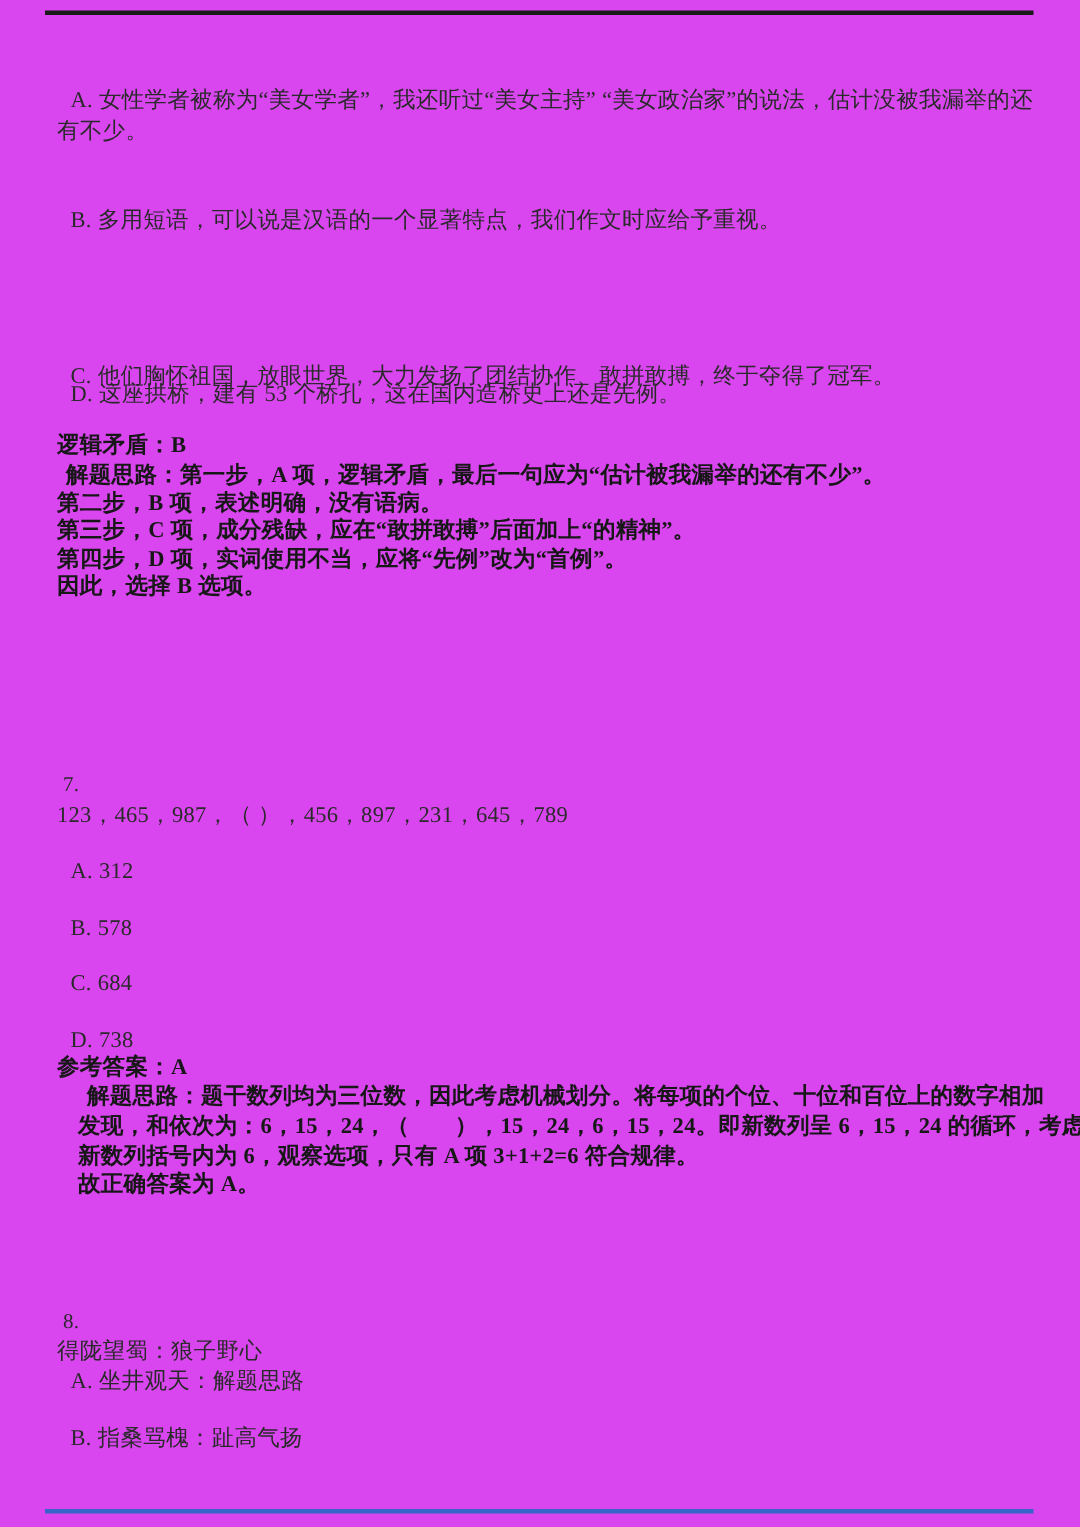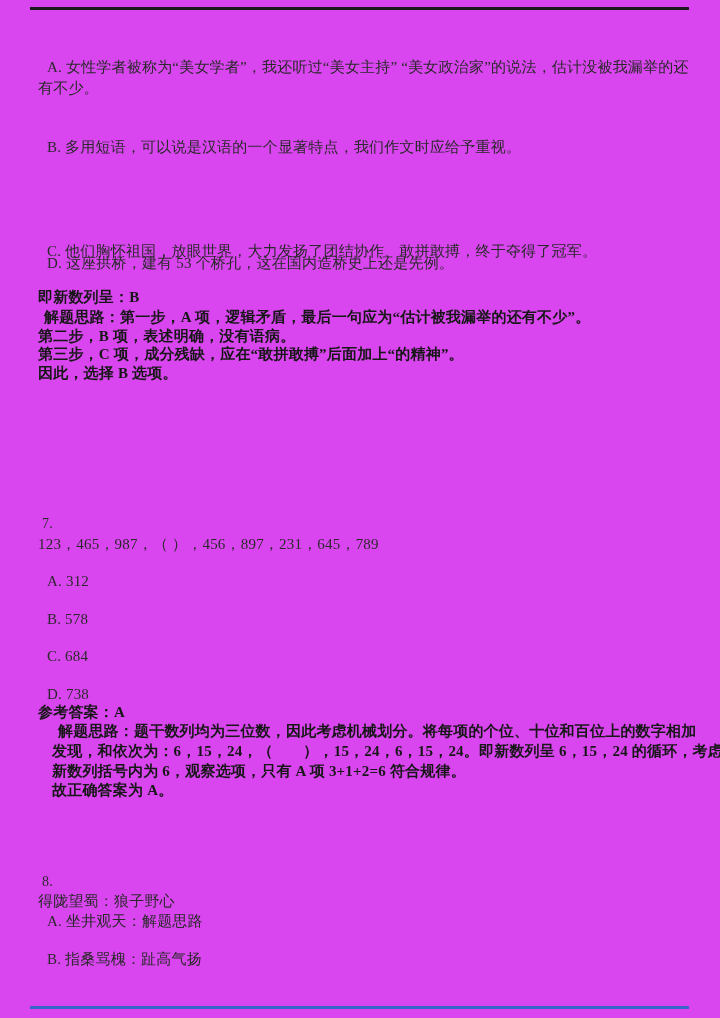--- a/index.html
+++ b/index.html
@@ -58,26 +58,27 @@
 
 <div class="page">
 
   <div class="rule top"></div>
 
   <div class="t" id="q6a">A. 女性学者被称为“美女学者”，我还听过“美女主持” “美女政治家”的说法，估计没被我漏举的还有不少。</div>
   <div class="t" id="q6b">B. 多用短语，可以说是汉语的一个显著特点，我们作文时应给予重视。</div>
   <div class="t" id="q6c">C. 他们胸怀祖国，放眼世界，大力发扬了团结协作、敢拼敢搏，终于夺得了冠军。</div>
   <div class="t" id="q6d">D. 这座拱桥，建有 53 个桥孔，这在国内造桥史上还是先例。</div>
 
-  <div class="t bold" id="q6ans">即新数列呈：B</div>
+  <div class="t bold" id="q6ans">逻辑矛盾：B</div>
 
   <div class="t bold" id="q6an">
     <div class="an-line first">解题思路：第一步，A 项，逻辑矛盾，最后一句应为“估计被我漏举的还有不少”。</div>
     <div class="an-line">第二步，B 项，表述明确，没有语病。</div>
     <div class="an-line">第三步，C 项，成分残缺，应在“敢拼敢搏”后面加上“的精神”。</div>
+    <div class="an-line">第四步，D 项，实词使用不当，应将“先例”改为“首例”。</div>
     <div class="an-line">因此，选择 B 选项。</div>
   </div>
 
   <div class="t" id="q7n">7.</div>
   <div class="t" id="q7s">123，465，987，（ ），456，897，231，645，789</div>
 
   <div class="t" id="q7o0">A. 312</div>
   <div class="t" id="q7o1">B. 578</div>
   <div class="t" id="q7o2">C. 684</div>
   <div class="t" id="q7o3">D. 738</div>

